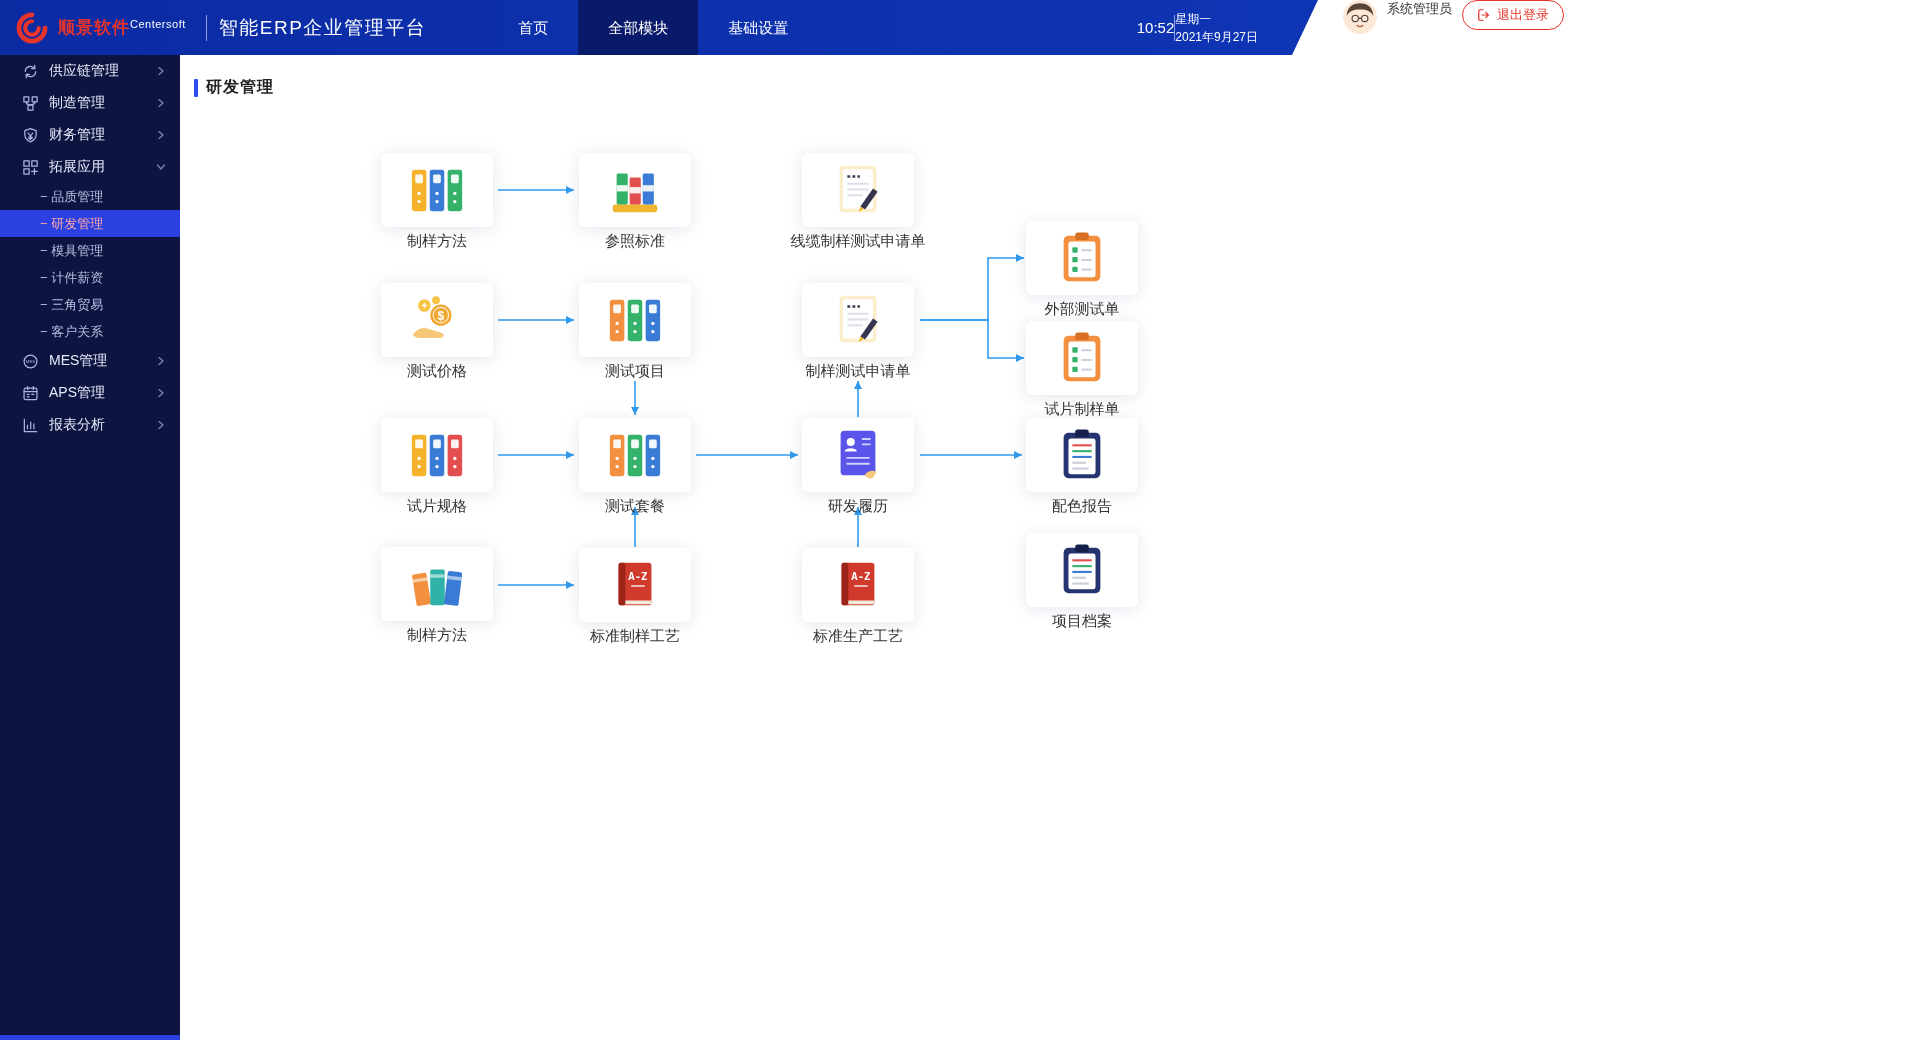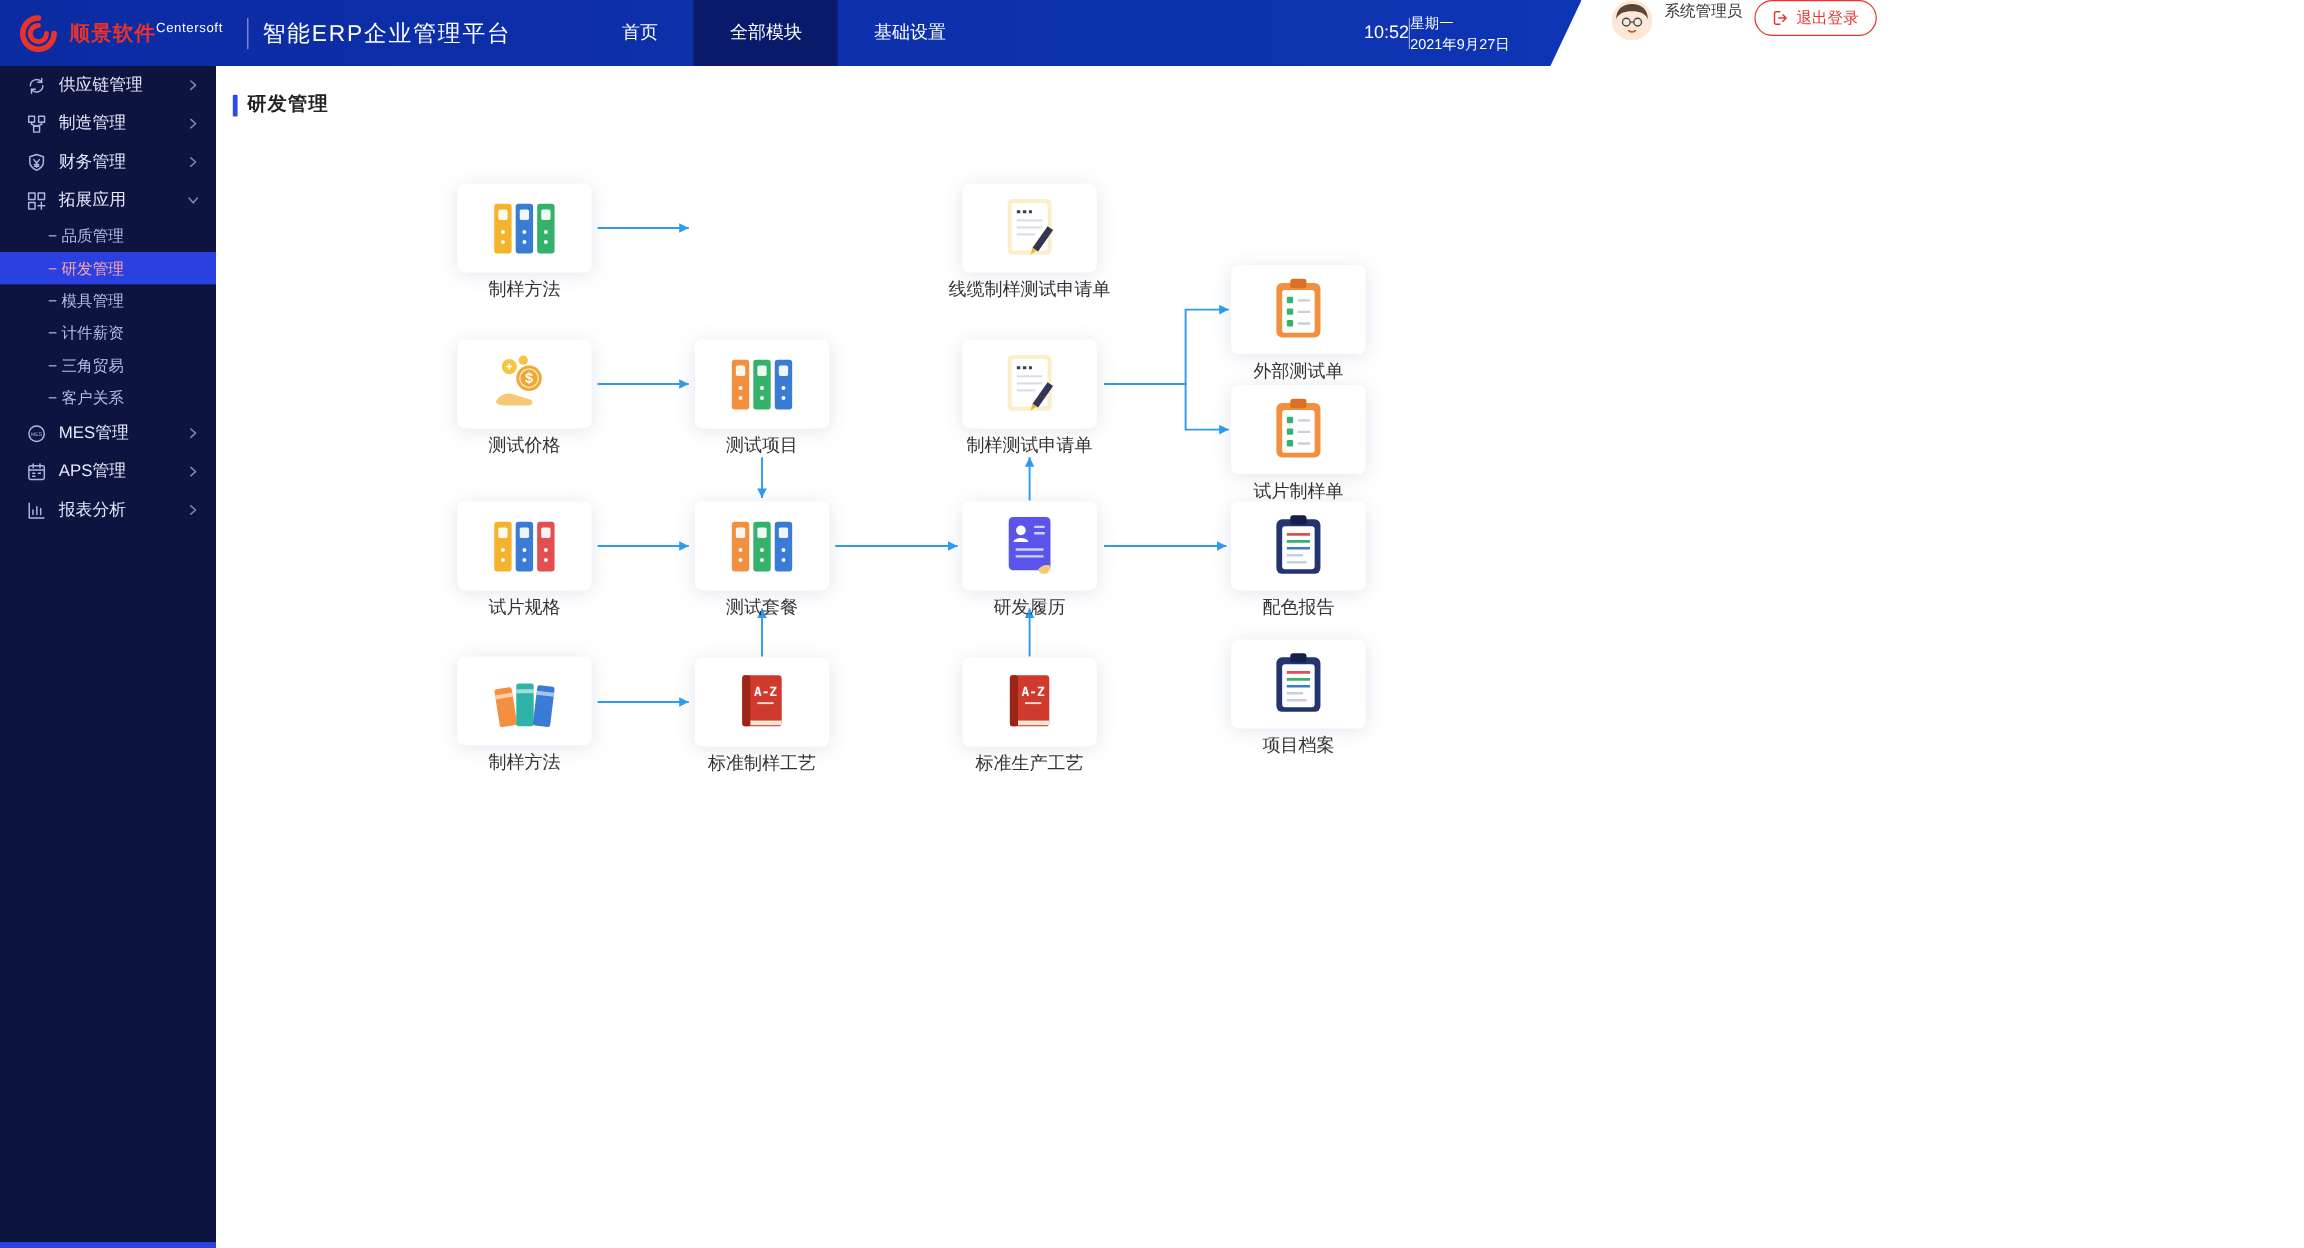--- a/index.html
+++ b/index.html
@@ -289,20 +289,36 @@
                 <rect x="41" y="9" width="15" height="43" rx="2.5" fill="#35b26a"></rect>
                 <rect x="44.5" y="14" width="8" height="9" rx="1.5" fill="#fff" opacity=".92"></rect>
                 <circle cx="48.5" cy="33.5" r="1.7" fill="#fff"></circle>
                 <circle cx="48.5" cy="42" r="1.7" fill="#fff"></circle>
               </g>
             </svg>
           </div>
         </div>
         <div class="node-label">制样方法</div>
       </div>
+      <div class="node" style="left: 380px; top: 98px;">
+        <div class="icon-card">
+          <div class="node-icon">
+            <svg viewBox="0 0 60 60">
+              <rect x="7" y="45" width="46" height="8" rx="2.5" fill="#f0b42e"></rect>
+              <rect x="11" y="13" width="11.5" height="32" rx="1.5" fill="#35b26a"></rect>
+              <rect x="24.5" y="17" width="11.5" height="28" rx="1.5" fill="#e34f4f"></rect>
+              <rect x="38" y="13" width="11.5" height="32" rx="1.5" fill="#3a7bd5"></rect>
+              <rect x="11" y="25" width="11.5" height="6.5" fill="#fff" opacity=".9"></rect>
+              <rect x="24.5" y="27" width="11.5" height="6.5" fill="#fff" opacity=".9"></rect>
+              <rect x="38" y="25" width="11.5" height="6.5" fill="#fff" opacity=".9"></rect>
+            </svg>
+          </div>
+        </div>
+        <div class="node-label">参照标准</div>
+      </div>
       <div class="node" style="left: 603px; top: 98px;">
         <div class="icon-card">
           <div class="node-icon">
             <svg viewBox="0 0 60 60">
               <rect x="11" y="5" width="38" height="48" rx="4" fill="#fbeecb"></rect>
               <rect x="14.5" y="8.5" width="31" height="41" rx="2.5" fill="#fff"></rect>
               <path d="M19 16h13" stroke="#3c3c52" stroke-width="2.4" stroke-dasharray="3 2.2"></path>
               <path d="M19 23.5h22M19 29.5h22M19 35.5h16" stroke="#dcdfe8" stroke-width="2"></path>
               <path d="M32.5 47L45.5 28.5l4.8 3.3L37.3 50.3z" fill="#353550"></path>
               <path d="M32.5 47l-1.7 5.8 5.2-3.4z" fill="#f0b42e"></path>

